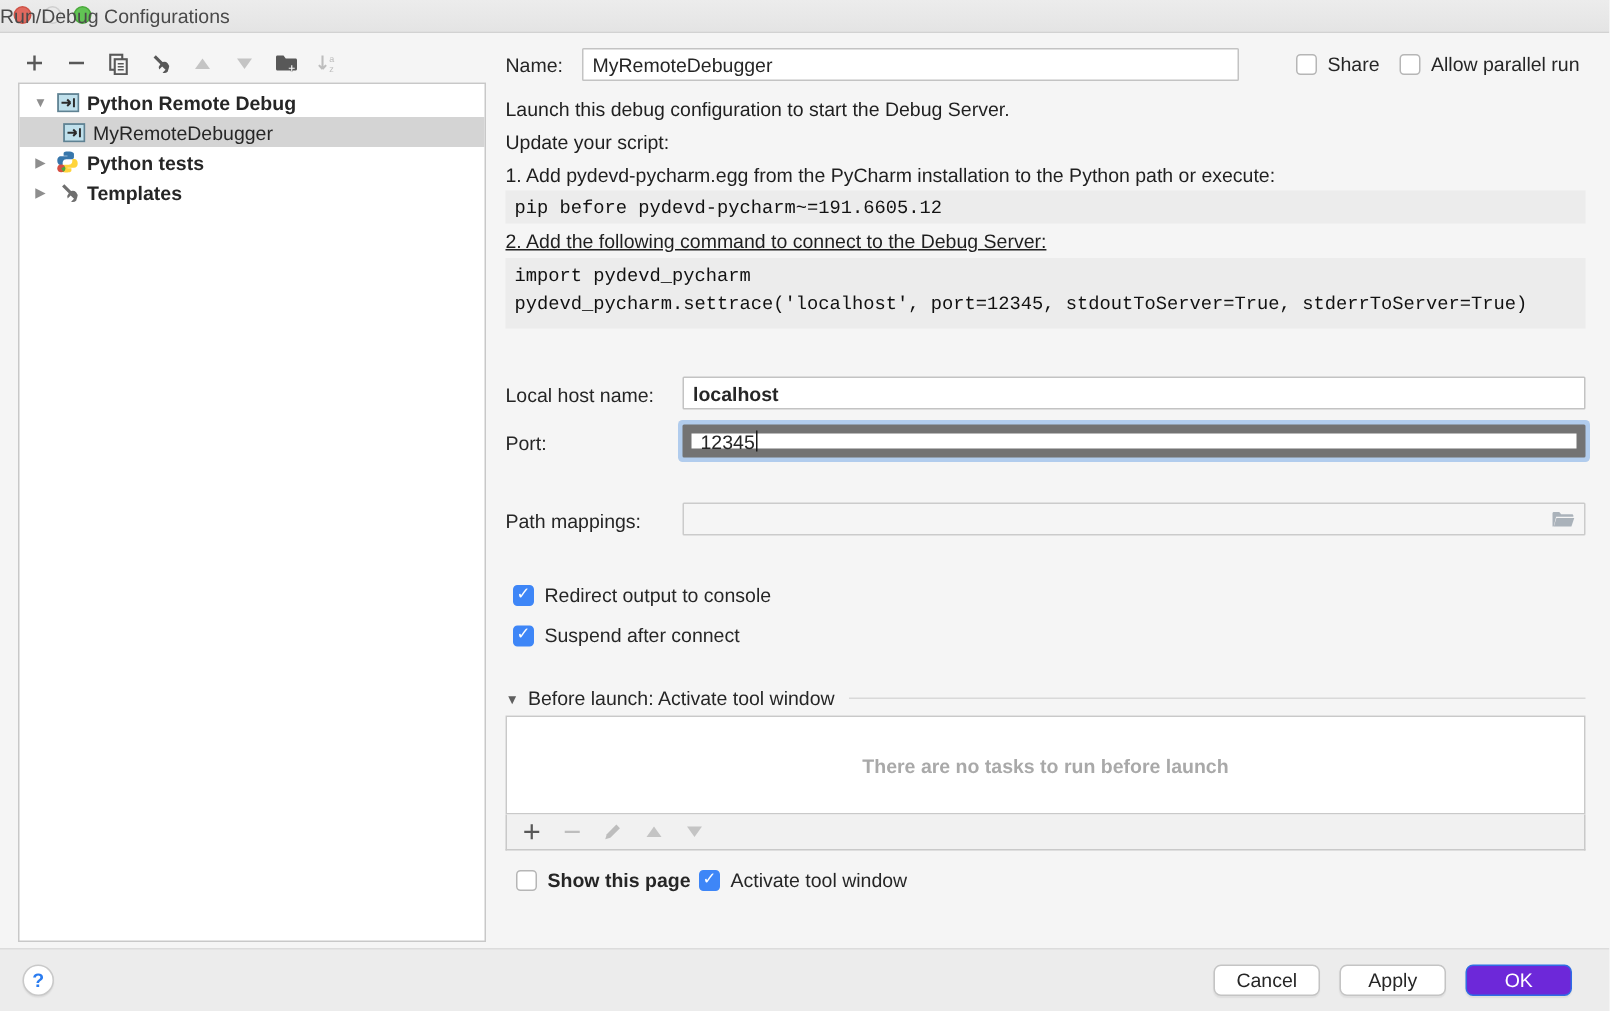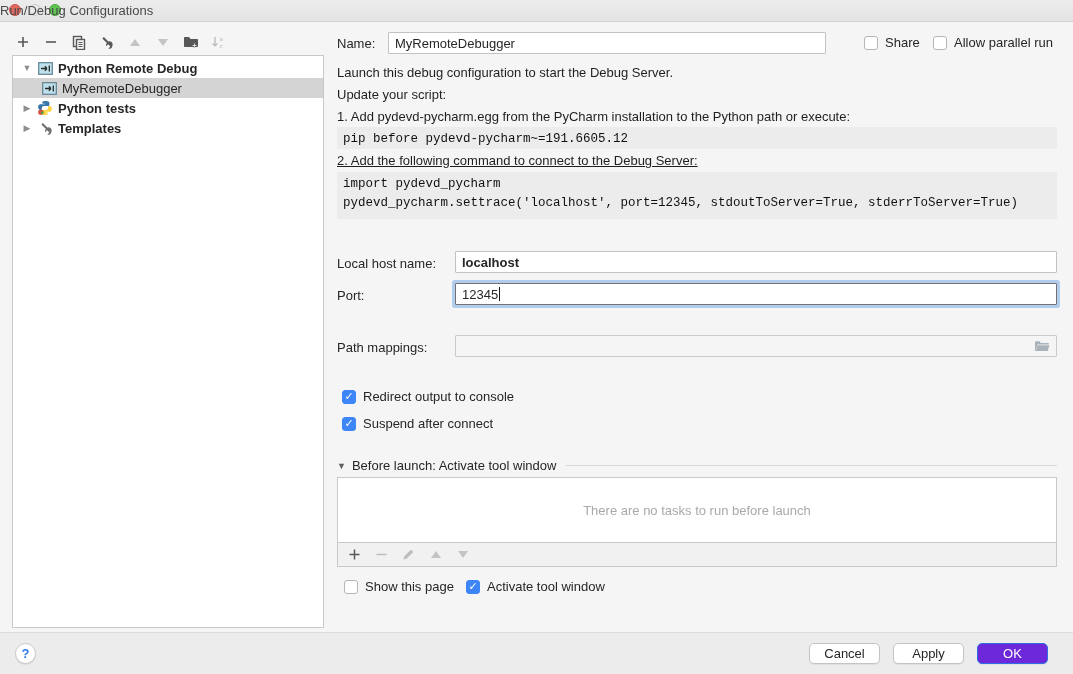--- a/index.html
+++ b/index.html
@@ -28,36 +28,36 @@
   .trow .tlabel { margin-left:5px; }
   .trow .tlabel.bold { font-weight:bold; }
   .trow.child .ticon { margin-left:28px; }
 
   
   .content { position:absolute; left:336px; top:22px; width:737px; height:610px; }
   .label { position:absolute; white-space:nowrap; }
   input.tb, .textbox { height:22px; border:1px solid #c3c3c3; background:#ffffff; border-radius:1px;
     font-family:"Liberation Sans","DejaVu Sans",sans-serif; font-size:13px; color:#262626; padding:0 6px; }
   .textbox { display:flex; align-items:center; }
-  .textbox.focused { border:1px solid #737373; box-shadow:0 0 0 3px rgba(120,170,230,.55); }
+  .textbox.focused { border:6px solid #737373; box-shadow:0 0 0 3px rgba(120,170,230,.55); }
   .caret { width:1px; height:14px; background:#1a1a1a; margin-left:1px; }
   .field-disabled { background:transparent; border:1px solid #cbcbcb; display:flex; align-items:center; justify-content:flex-end; padding-right:6px; }
 
   .desc { position:absolute; white-space:nowrap; color:#1f1f1f; }
   .code { position:absolute; left:1px; right:16px; background:#ececec; font-family:"Liberation Mono","DejaVu Sans Mono",monospace; font-size:12.5px; color:#111; padding:3px 6px; line-height:19px; white-space:pre; }
 
   .cbrow { position:absolute; display:flex; align-items:center; gap:7px; cursor:default;text-align:center; }
   .cb { width:14px; height:14px; border-radius:3px; border:1px solid #b6b6b6; background:#ffffff; display:flex; align-items:center; justify-content:center; flex:0 0 auto; }
   .cb.checked { background:#3e86f7; border-color:#3e86f7; color:#fff; font-size:11px; font-weight:bold; line-height:1; }
 
   .bl-header { position:absolute; left:1px; right:16px; display:flex; align-items:center; gap:6px; }
   .bl-header .disc { font-size:9px; color:#5f5f5f; }
   .bl-header .line { flex:1; height:1px; background:#d9d9d9; margin-left:4px; }
   .bl-box { position:absolute; left:1px; right:16px; background:#ffffff; border:1px solid #c9c9c9; display:flex; align-items:center; justify-content:center; }
-  .bl-empty { color:#a9a9a9; }
+  .bl-empty { color:#a9a9a9;font-weight:bold; }
   .bl-strip { position:absolute; left:1px; right:16px; background:#f1f1f1; border:1px solid #c9c9c9; border-top:none; display:flex; align-items:center; padding-left:8px; gap:10px; }
 
   
   .footer { position:absolute; left:0; right:0; bottom:0; height:42px; background:#ececec; border-top:1px solid #dcdcdc; display:flex; align-items:center; }
   .help { width:21px; height:21px; margin-left:15px; border-radius:50%; background:#ffffff; border:1px solid #c9c9c9; color:#2a7cf0; font-weight:bold; font-size:13px; display:flex; align-items:center; justify-content:center; box-shadow:0 1px 1px rgba(0,0,0,.08); }
   .btns { margin-left:auto; margin-right:25px; display:flex; gap:13px; }
   .btn { min-width:71px; height:21px; border:1px solid #c4c4c4; border-radius:5px; background:#ffffff; font-size:13px; color:#262626; display:flex; align-items:center; justify-content:center; box-shadow:0 1px 1px rgba(0,0,0,.06); }
   .btn.primary { background:#6d28d9; border-color:#2f6de4; color:#ffffff; }
 
   svg { display:block; }
@@ -247,21 +247,21 @@
           </svg>
       </span>
       <span class="tbtn">
           <span class="tri-up"></span>
         </span>
       <span class="tbtn">
           <span class="tri-down"></span>
         </span>
     </div>
 
-    <label class="cbrow" style="left:8px; top:557px;">
+    <label class="cbrow" style="left:8px; top:557px;font-weight:bold;">
       <span class="cb"></span>
       <span>Show this page</span>
     </label>
     <label class="cbrow" style="left:130px; top:557px;">
       <span class="cb checked">✓</span>
       <span>Activate tool window</span>
     </label>
 
   </div>
 

